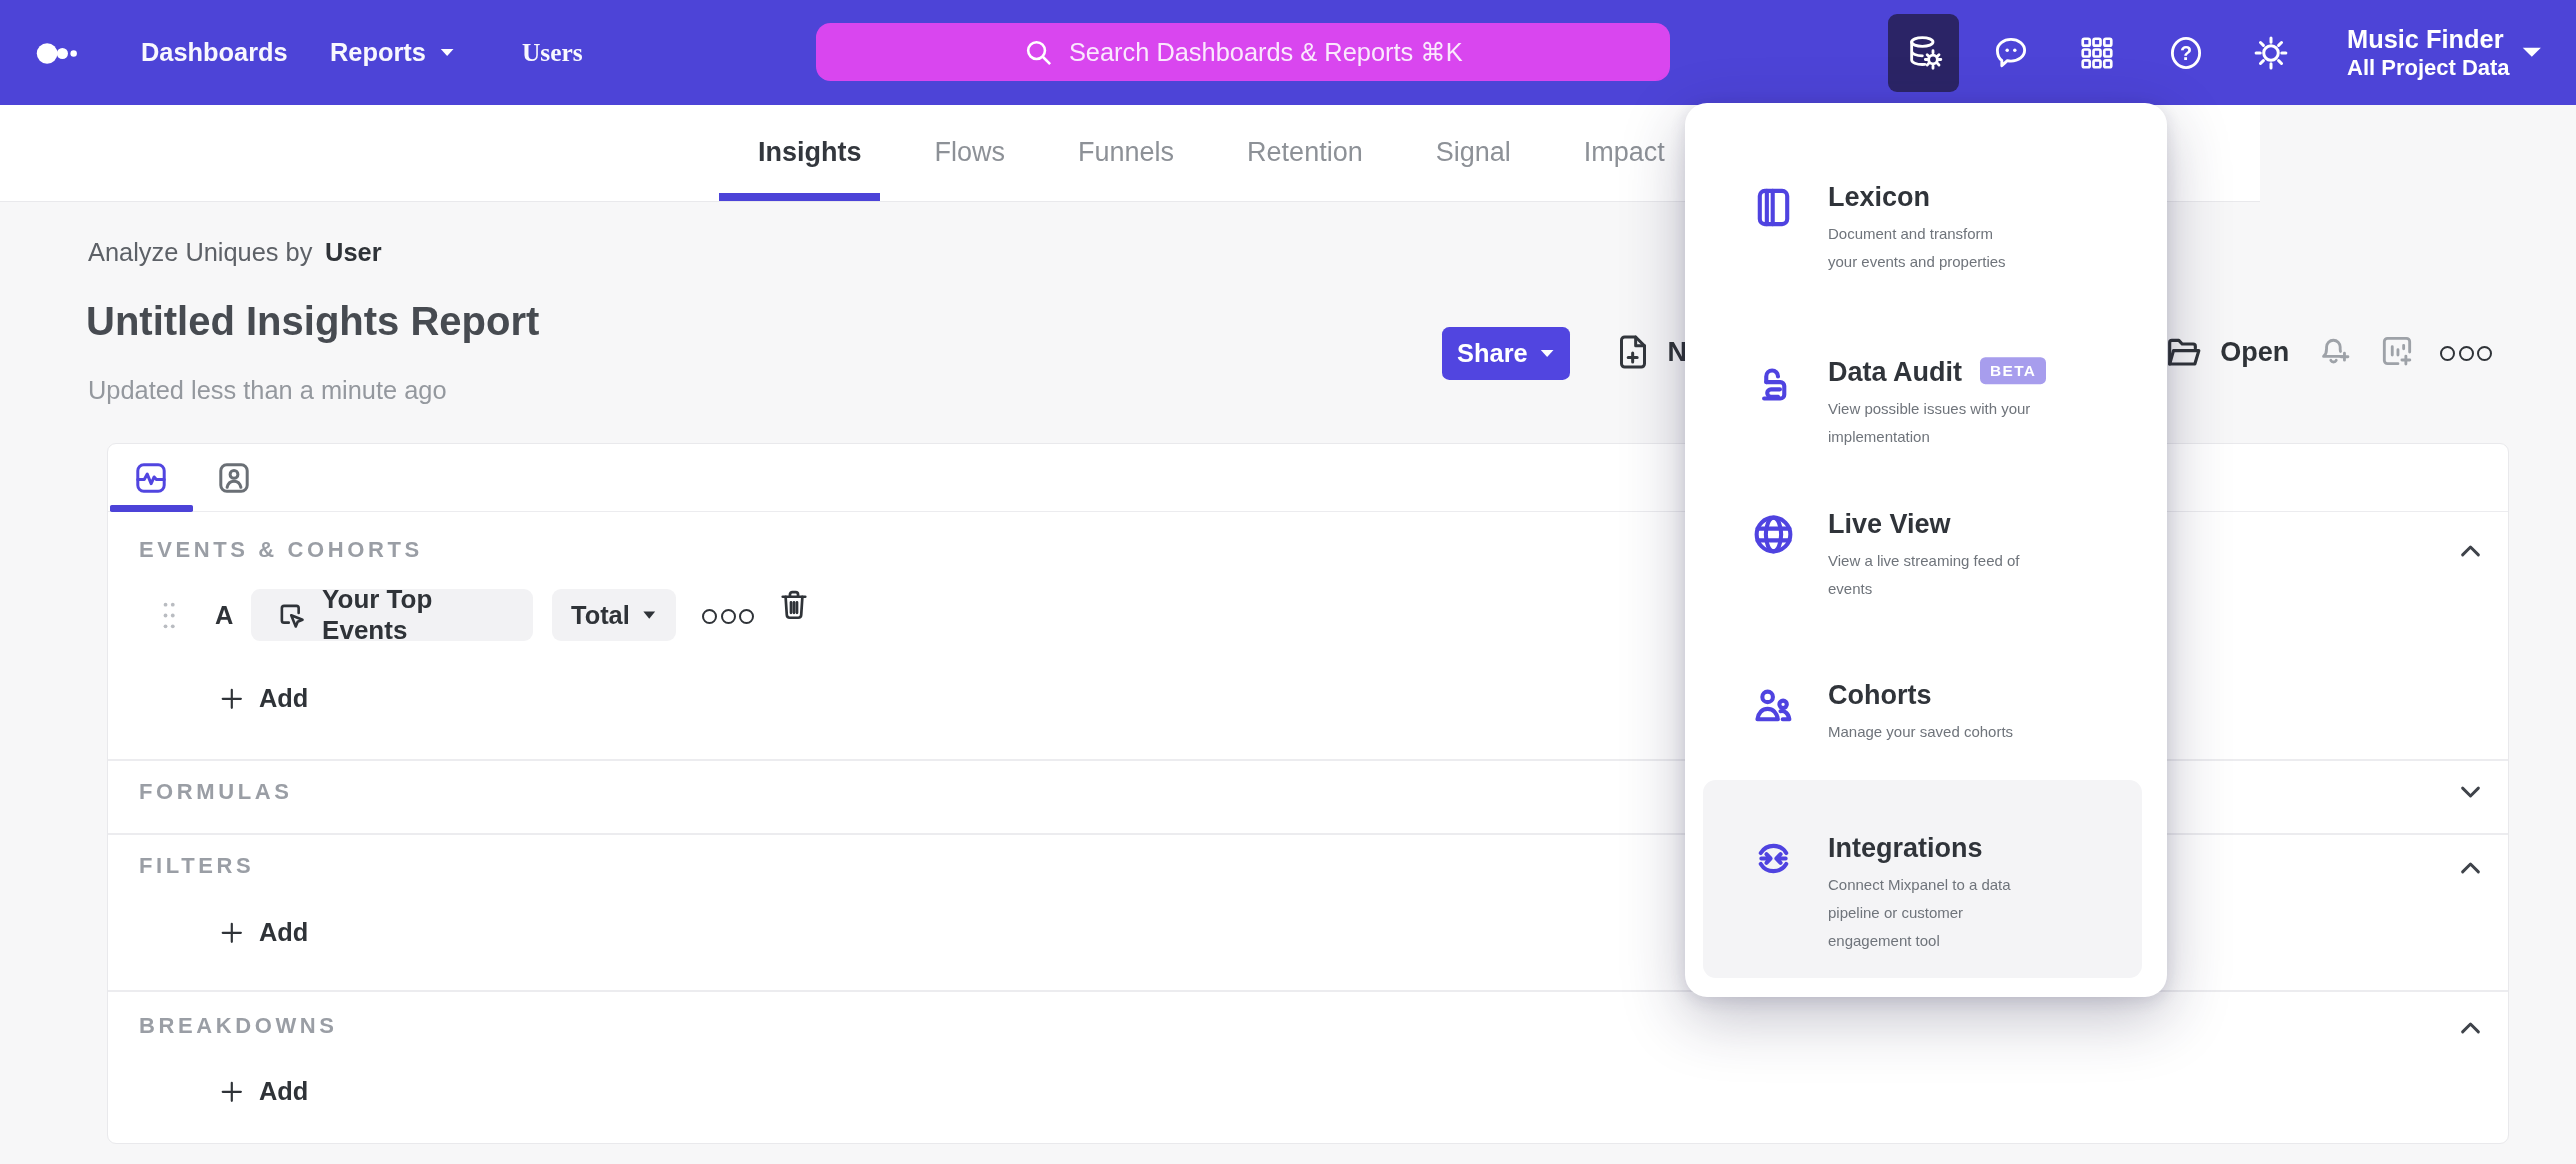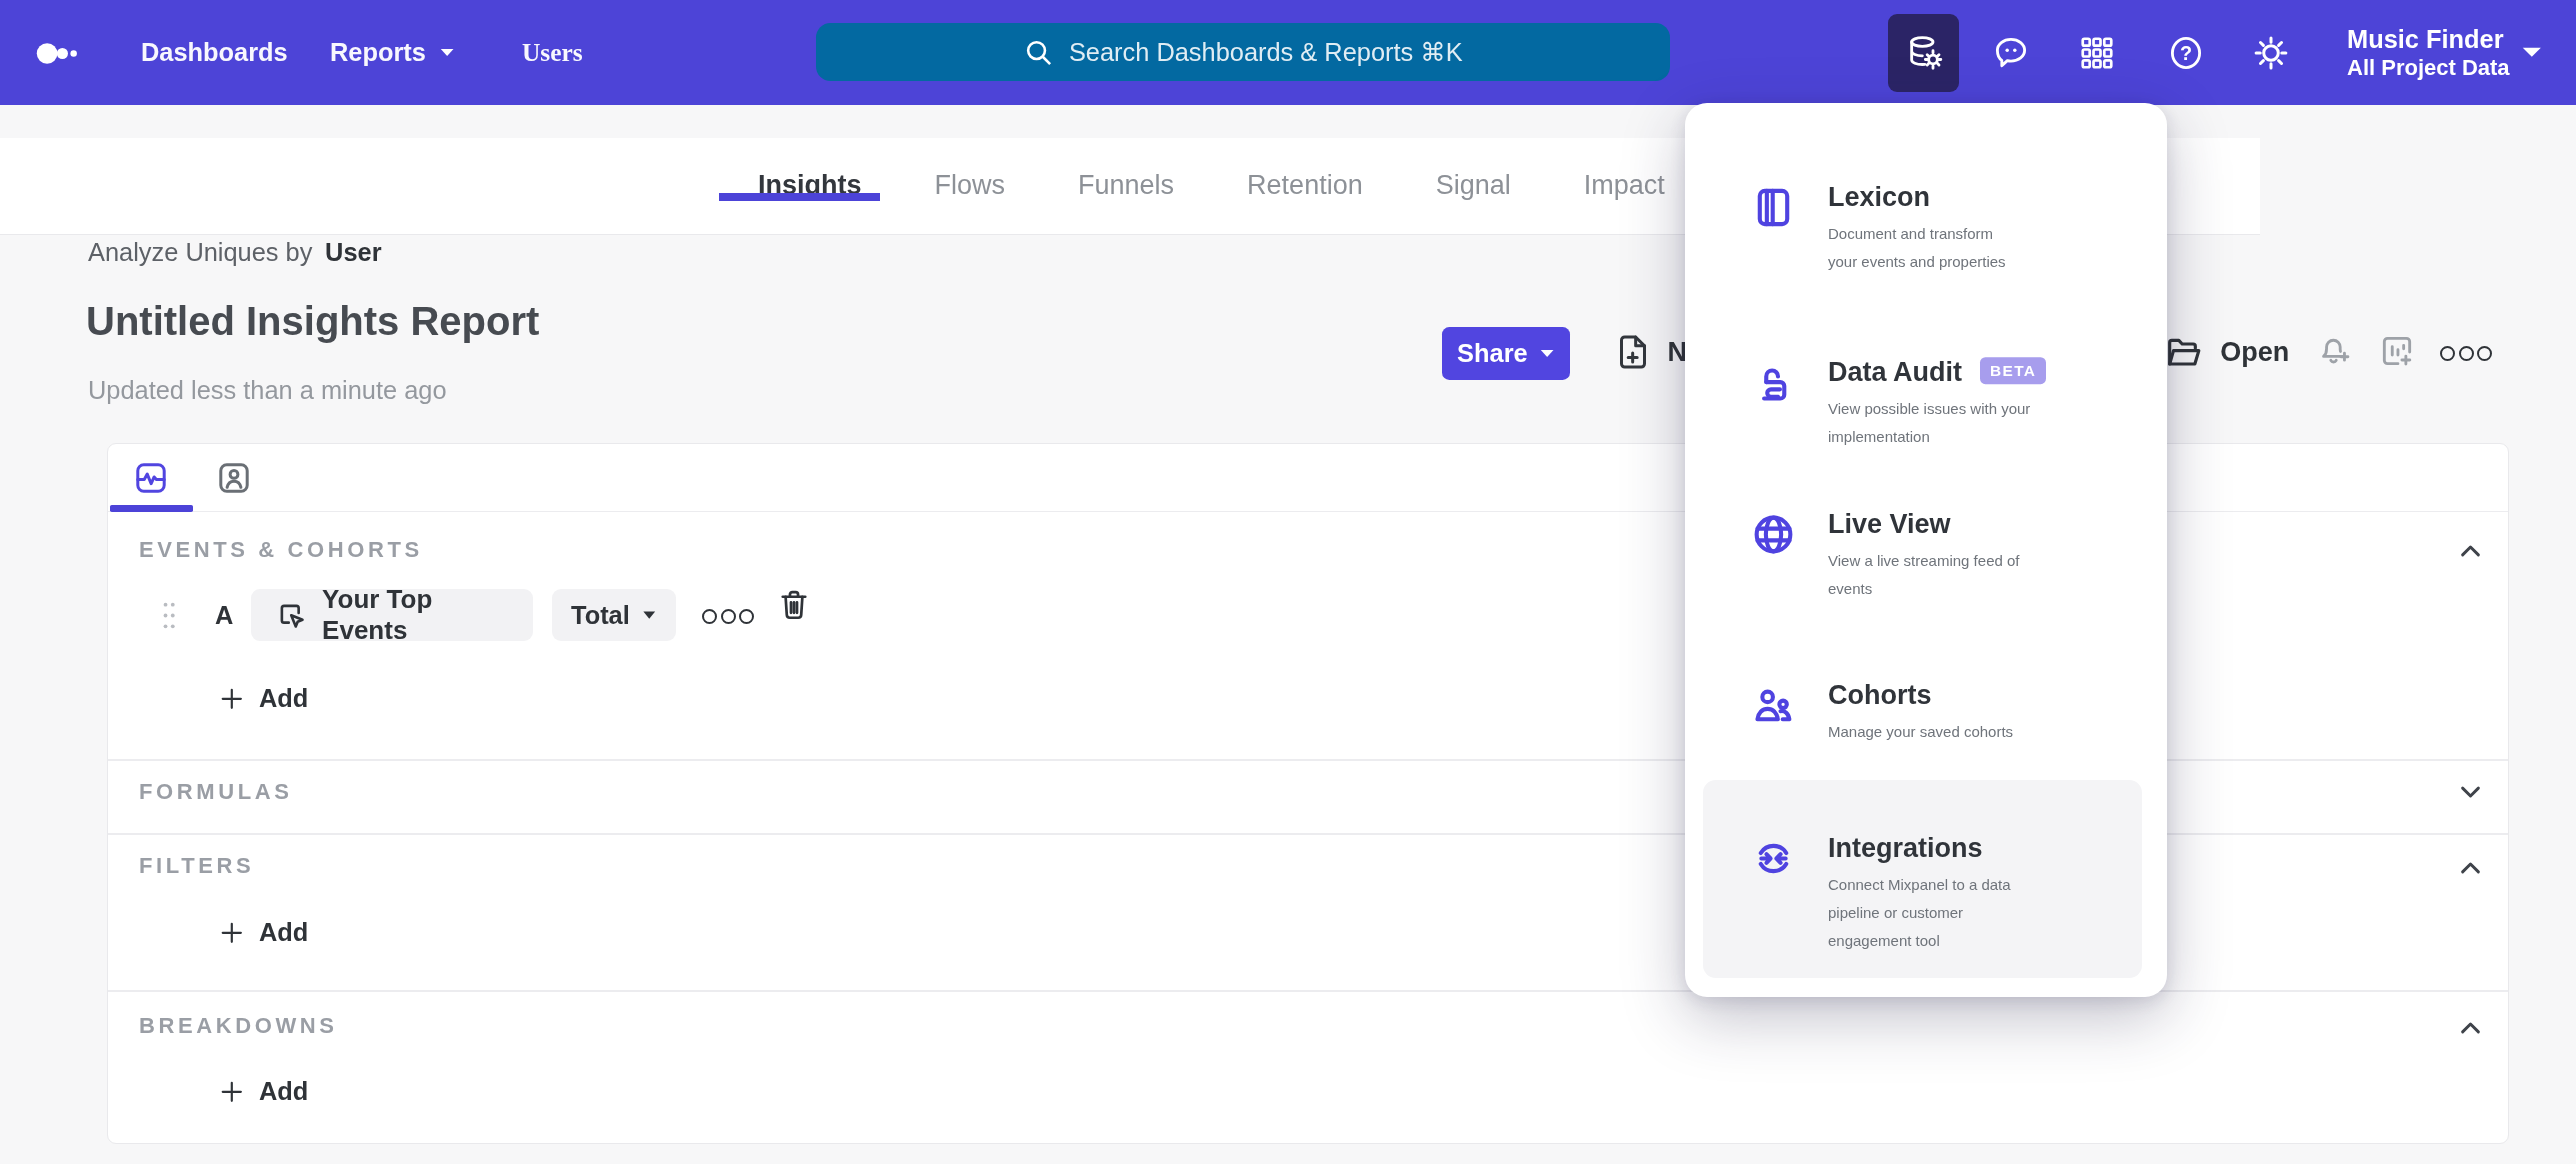--- a/index.html
+++ b/index.html
@@ -6,32 +6,32 @@
   .stage{position:relative;width:2576px;height:1165px;background:#f7f7f8;
          font-family:"Liberation Sans","DejaVu Sans",sans-serif;overflow:hidden;}
   .abs{position:absolute;}
   svg{display:block;}
 
   
   .topbar{position:absolute;left:0;top:0;width:2576px;height:105px;background:#4d44d7;}
   .nav-item{position:absolute;top:0;height:105px;display:flex;align-items:center;gap:12.7px;
             color:rgba(255,255,255,.96);font-size:25.4px;font-weight:600;cursor:pointer;}
   .searchbox{position:absolute;left:816px;top:23px;width:854px;height:58px;border-radius:14.5px;
-             background:#0369a1;display:flex;align-items:center;justify-content:center;gap:14.5px;
+             background:#d946ef;display:flex;align-items:center;justify-content:center;gap:14.5px;
              color:rgba(255,255,255,.88);font-size:25.4px;}
   .tb-icon{position:absolute;top:34px;width:38px;height:38px;color:#fff;}
   .tb-tile{position:absolute;left:1888px;top:13.6px;width:71px;height:78px;border-radius:9px;
            background:#2b2466;display:flex;align-items:center;justify-content:center;color:#fff;}
   .project{position:absolute;left:2347px;top:23.6px;color:#fff;cursor:pointer;}
   .project .p-name{font-size:25.4px;font-weight:700;line-height:31px;}
   .project .p-scope{font-size:22px;font-weight:700;line-height:25.4px;}
 
   
   .tabbar{position:absolute;left:0;top:105px;width:2260px;height:96px;background:#ffffff;
-          border-bottom:1.8px solid #e9e9ec;margin-top:33px;}
+          border-bottom:1.8px solid #e9e9ec;}
   .rtabs{position:absolute;left:758px;top:0;height:94px;display:flex;align-items:center;gap:73px;}
   .rtab{font-size:27px;font-weight:500;color:#8d9197;cursor:pointer;white-space:nowrap;}
   .rtab.active{color:#33373d;font-weight:700;}
   .rtab-underline{position:absolute;left:719px;top:193px;width:161px;height:8.2px;background:#4c43d8;}
 
   
   .analyze{position:absolute;left:88px;top:238px;font-size:25.4px;color:#5d6167;}
   .analyze b{color:#2f3338;font-weight:700;margin-left:12.7px;cursor:pointer;}
   .rep-title{position:absolute;left:86px;top:299px;font-size:40px;font-weight:700;color:#474b51;}
   .rep-updated{position:absolute;left:88px;top:376px;font-size:25.4px;color:#94989e;}

